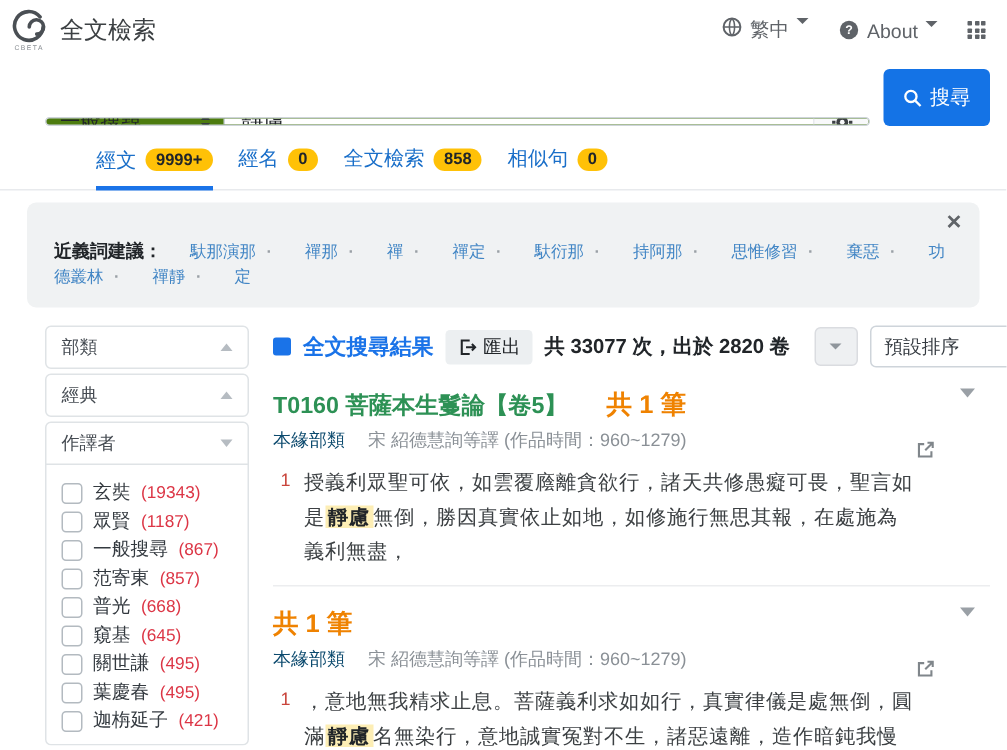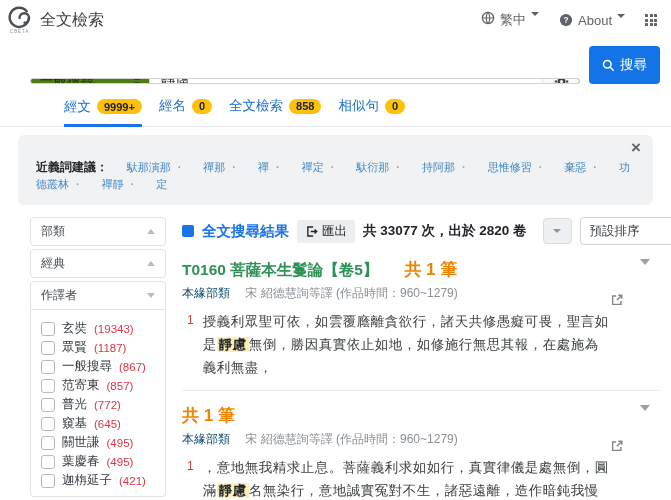--- a/index.html
+++ b/index.html
@@ -216,21 +216,21 @@
         <span class="author-count">867</span>
       </div>
       <div class="author-row">
         <span class="cb"></span>
         <span class="author-name">范寄東</span>
         <span class="author-count">857</span>
       </div>
       <div class="author-row">
         <span class="cb"></span>
         <span class="author-name">普光</span>
-        <span class="author-count">772</span>
+        <span class="author-count">668</span>
       </div>
       <div class="author-row">
         <span class="cb"></span>
         <span class="author-name">窺基</span>
         <span class="author-count">645</span>
       </div>
       <div class="author-row">
         <span class="cb"></span>
         <span class="author-name">關世謙</span>
         <span class="author-count">495</span>

